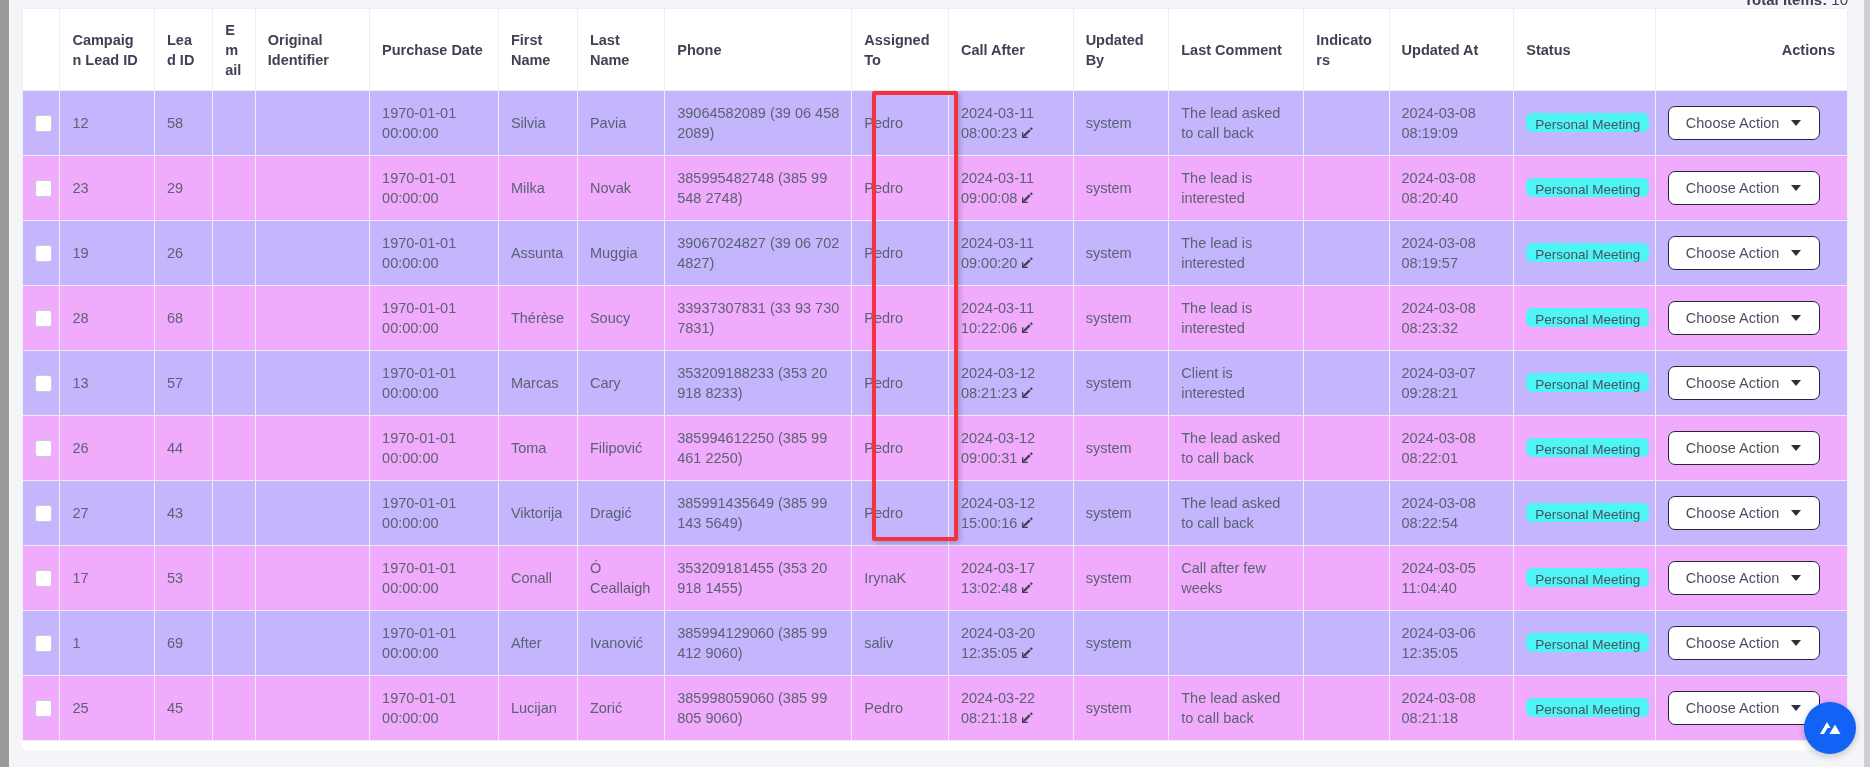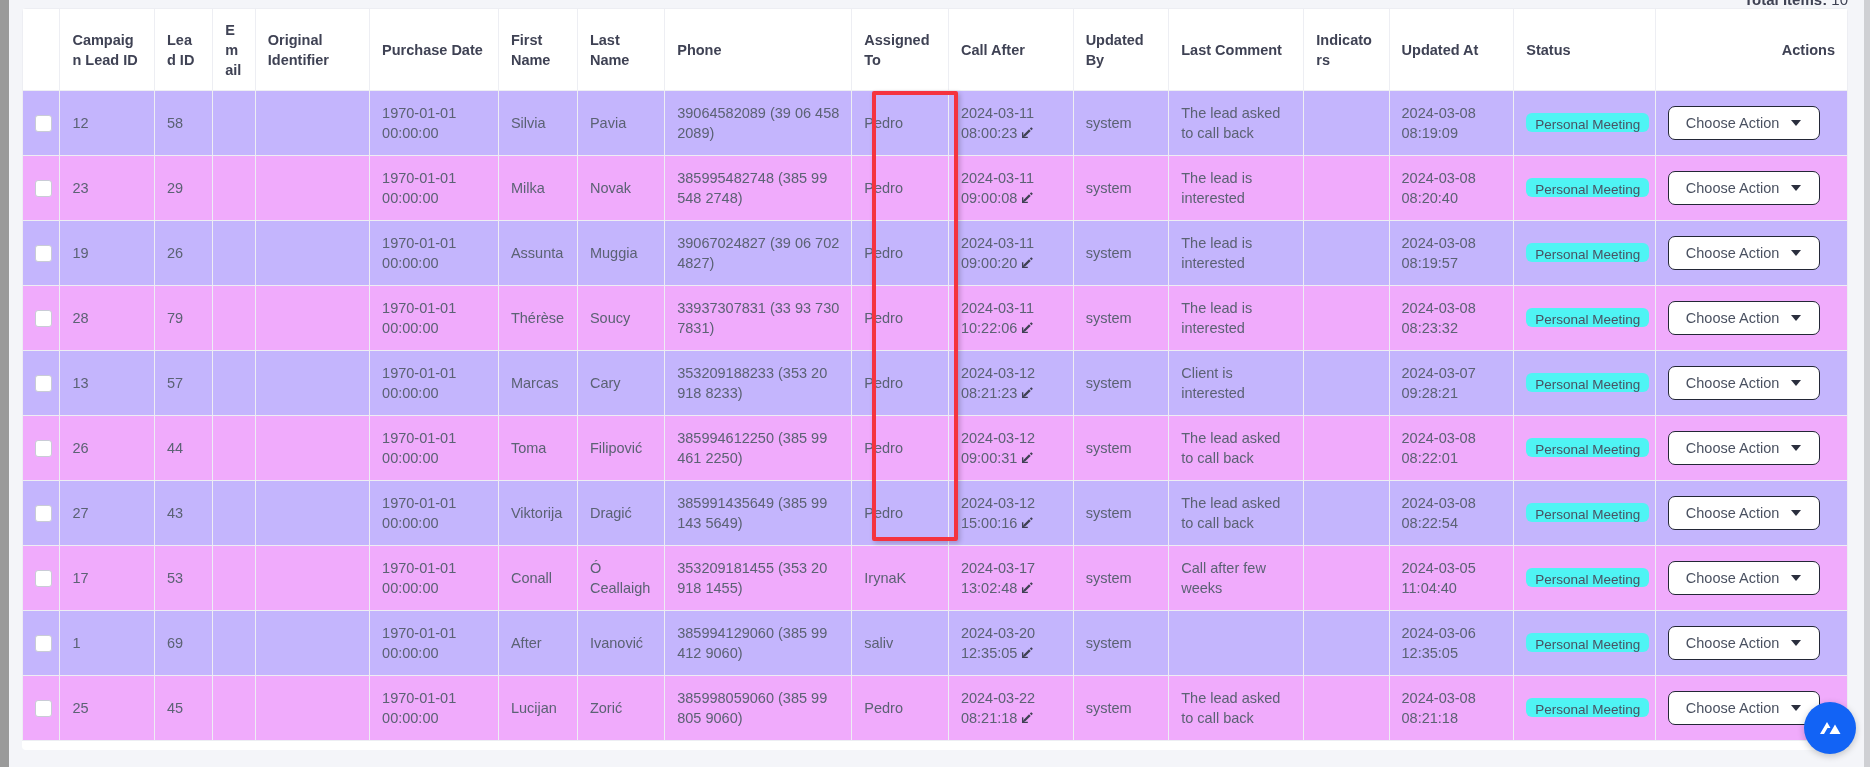--- a/index.html
+++ b/index.html
@@ -321,21 +321,21 @@
             <td class="td-actions"><button class="btn-action">
                 <span>Choose Action</span>
                 <span class="caret"></span>
               </button></td>
           </tr>
           <tr class="even">
             <td class="td-check">
               <span class="cb"></span>
             </td>
             <td>28</td>
-            <td>79</td>
+            <td>68</td>
             <td></td>
             <td></td>
             <td>1970-01-01 00:00:00</td>
             <td>Thérèse</td>
             <td>Soucy</td>
             <td>33937307831 (33 93 730 7831)</td>
             <td>Pedro</td>
             <td><span>2024-03-11 10:22:06</span><span class="pencil"><svg width="13" height="13" viewBox="0 0 16 16">
                   <path fill="#3f4254" d="M12.6 1.4 14.6 3.4 12.9 5.1 10.9 3.1zM9.9 4.1 11.9 6.1 5.6 12.4 2.2 13.8 3.6 10.4zM1.2 14.8 1.2 7.6 2.9 7.6 2.9 13.1 8.4 13.1 8.4 14.8z"></path>
                 </svg></span></td>

